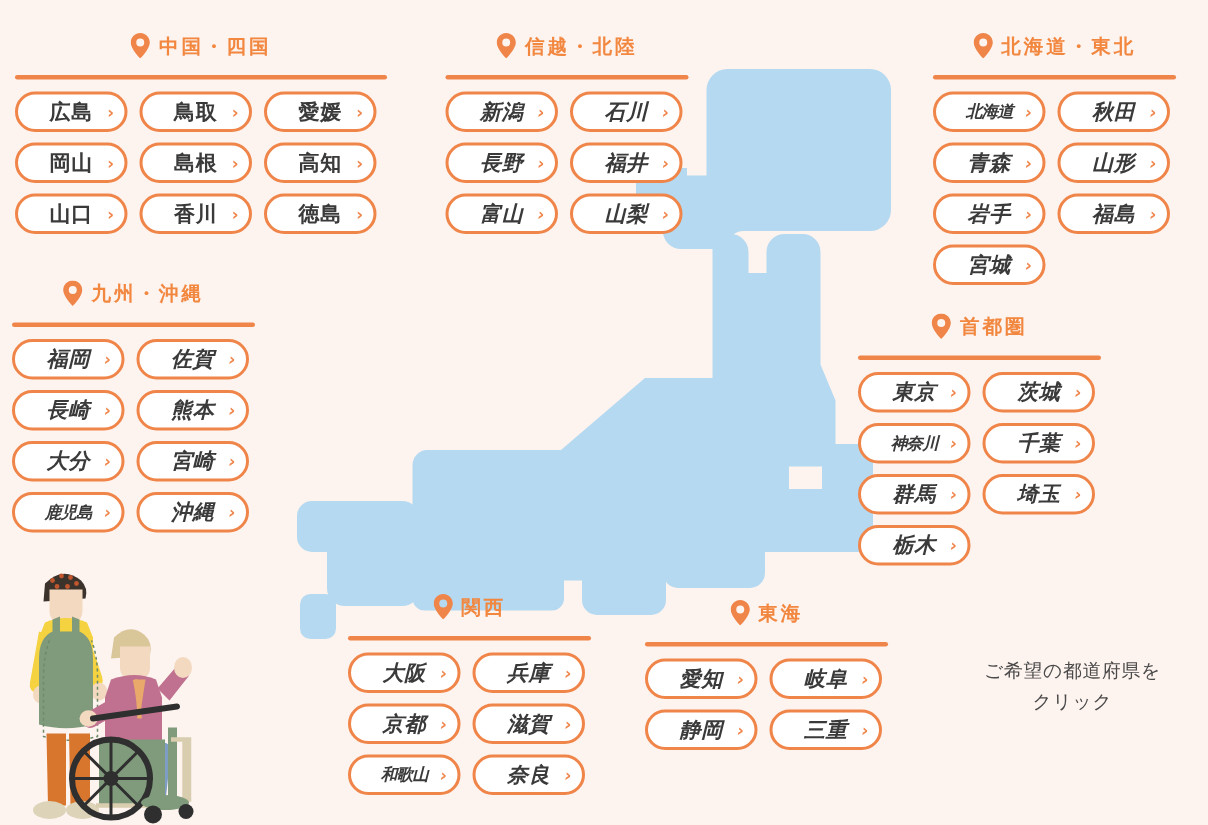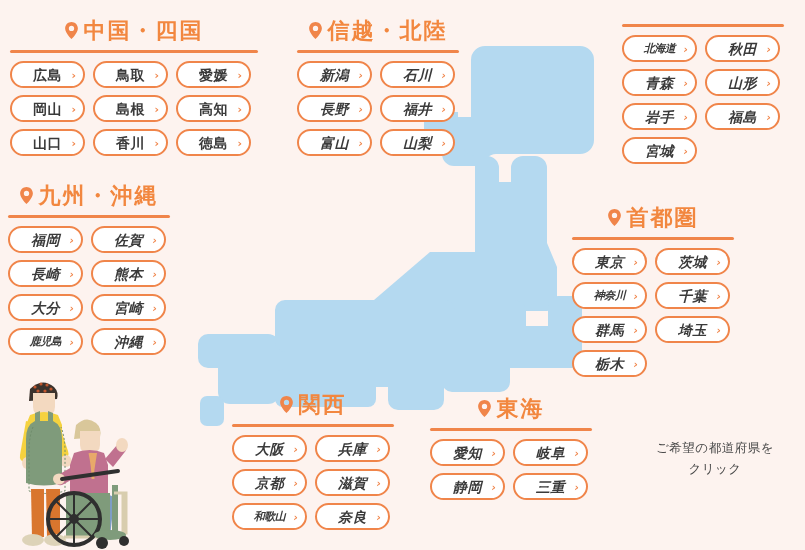--- a/index.html
+++ b/index.html
@@ -42,21 +42,21 @@
   .pin-icon {
     display: inline-block;
     width: 13px;
     height: 17px;
     flex: 0 0 auto;
     position: relative;
     top: -1px;
   }
   .region-title {
     color: #f2873f;
-    font-size: 22px;
+    font-size: 13px;
     font-weight: bold;
     letter-spacing: 2px;
     white-space: nowrap;
     line-height: 1;
   }
   .region-rule {
     height: 3px;
     background: #f0854a;
     border-radius: 2px;
     margin-top: 6px;
@@ -256,20 +256,28 @@
           <span class="chev">›</span>
         </div>
       <div class="pref-btn">
           <span class="pref-label">山梨</span>
           <span class="chev">›</span>
         </div>
     </div>
   </div>
 
   <div class="region w2" style="left:622px; top:18px; width:162px;">
+    <div class="region-header">
+      <span class="pin-icon">
+        <svg viewBox="0 0 24 32" width="13" height="17">
+            <path fill="#f0854a" d="M12 0C5.4 0 0 5.4 0 12c0 8.4 12 20 12 20s12-11.6 12-20C24 5.4 18.6 0 12 0zm0 17a5 5 0 1 1 0-10 5 5 0 0 1 0 10z"></path>
+          </svg>
+      </span>
+      <span class="region-title">北海道・東北</span>
+    </div>
     <div class="region-rule"></div>
     <div class="btn-grid">
       <div class="pref-btn narrow">
           <span class="pref-label">北海道</span>
           <span class="chev">›</span>
         </div>
       <div class="pref-btn">
           <span class="pref-label">秋田</span>
           <span class="chev">›</span>
         </div>
@@ -445,21 +453,21 @@
           <span class="pref-label">静岡</span>
           <span class="chev">›</span>
         </div>
       <div class="pref-btn">
           <span class="pref-label">三重</span>
           <span class="chev">›</span>
         </div>
     </div>
   </div>
 
-  <div id="note" style="left:630px; top:438px; width:170px;">
+  <div id="note" style="left:630px; top:438px; width:170px;font-family:Liberation Mono, monospace;">
     <div>ご希望の都道府県を</div>
     <div>クリック</div>
   </div>
 
   <svg id="illustration" viewBox="0 0 160 175" xmlns="http://www.w3.org/2000/svg">
 
     <g>
 
       <path d="M28,14 q12,-12 24,-2 q5,5 3,12 l-28,2 z" fill="#3b322c"></path>
       <circle cx="33" cy="12" r="1.6" fill="#c0562d"></circle>

